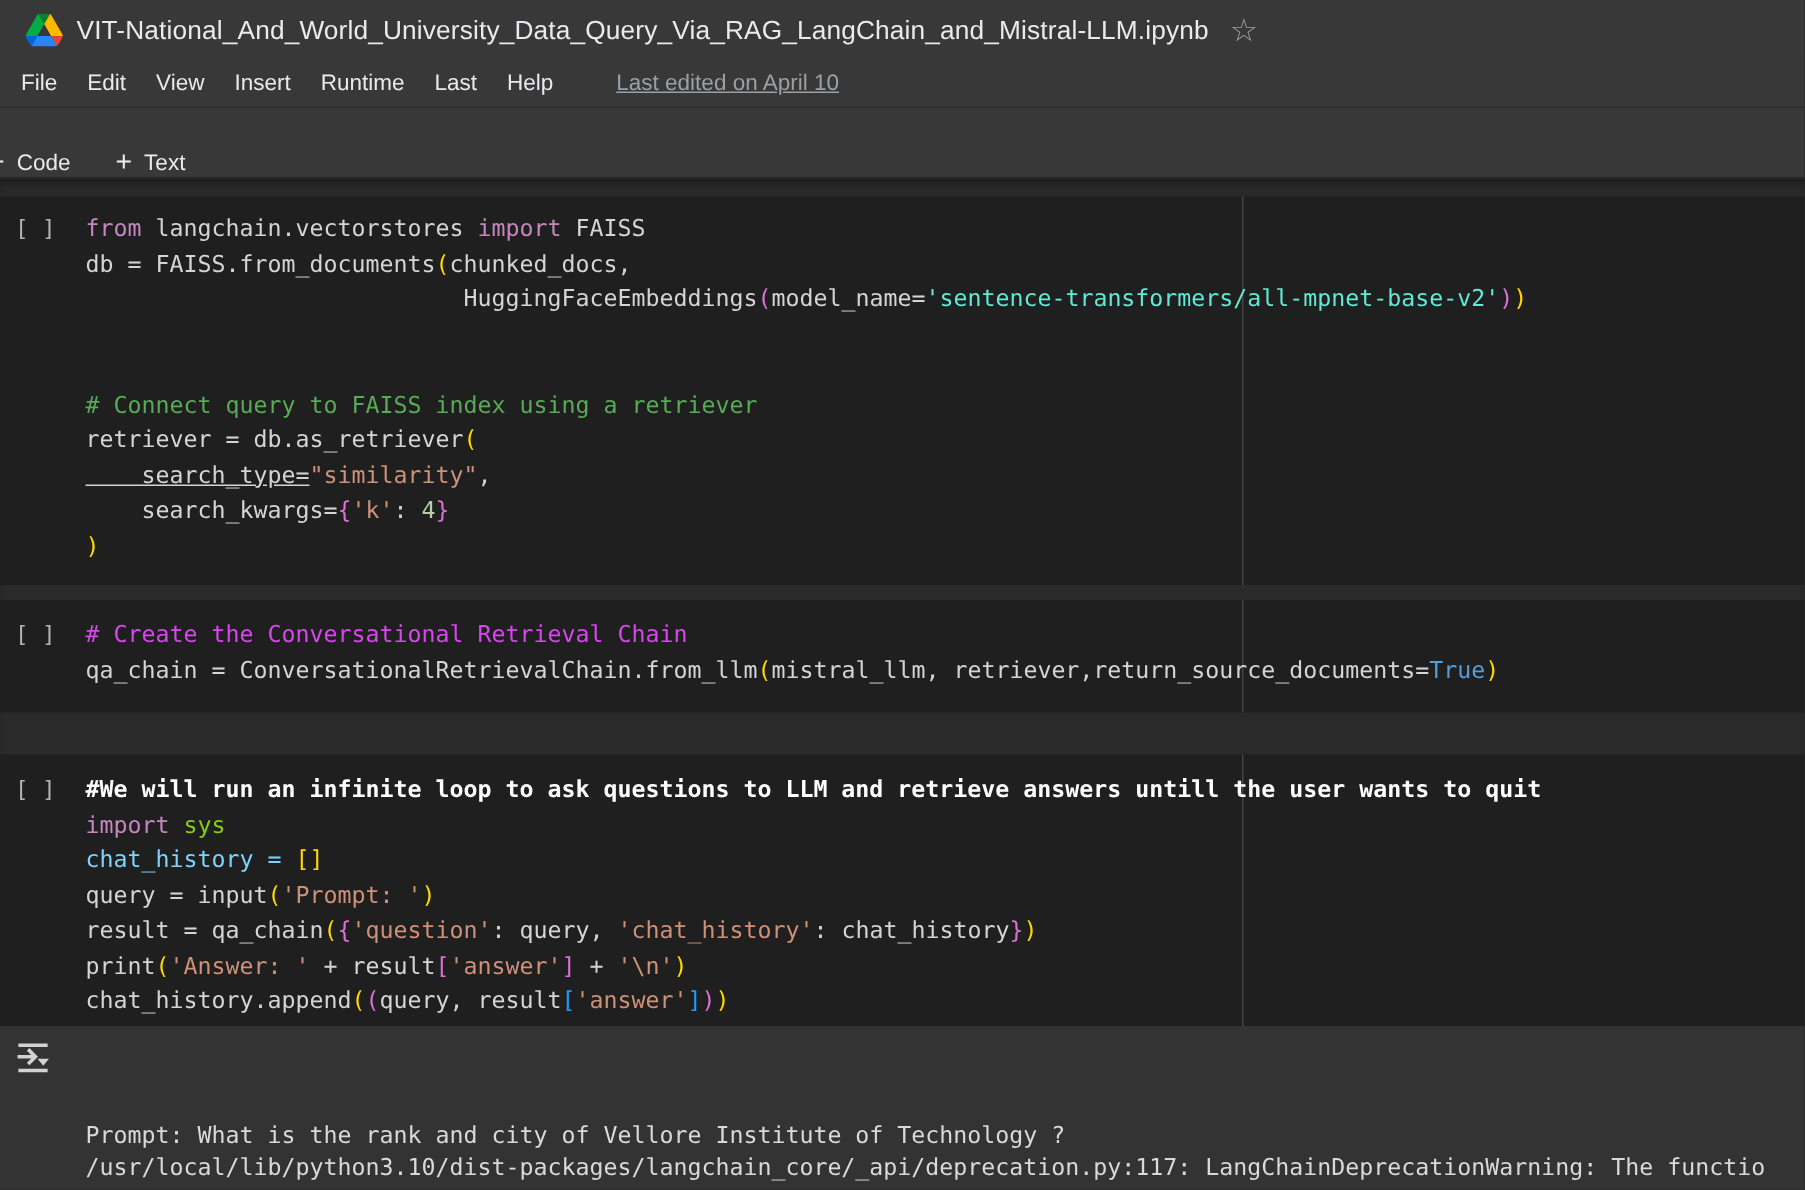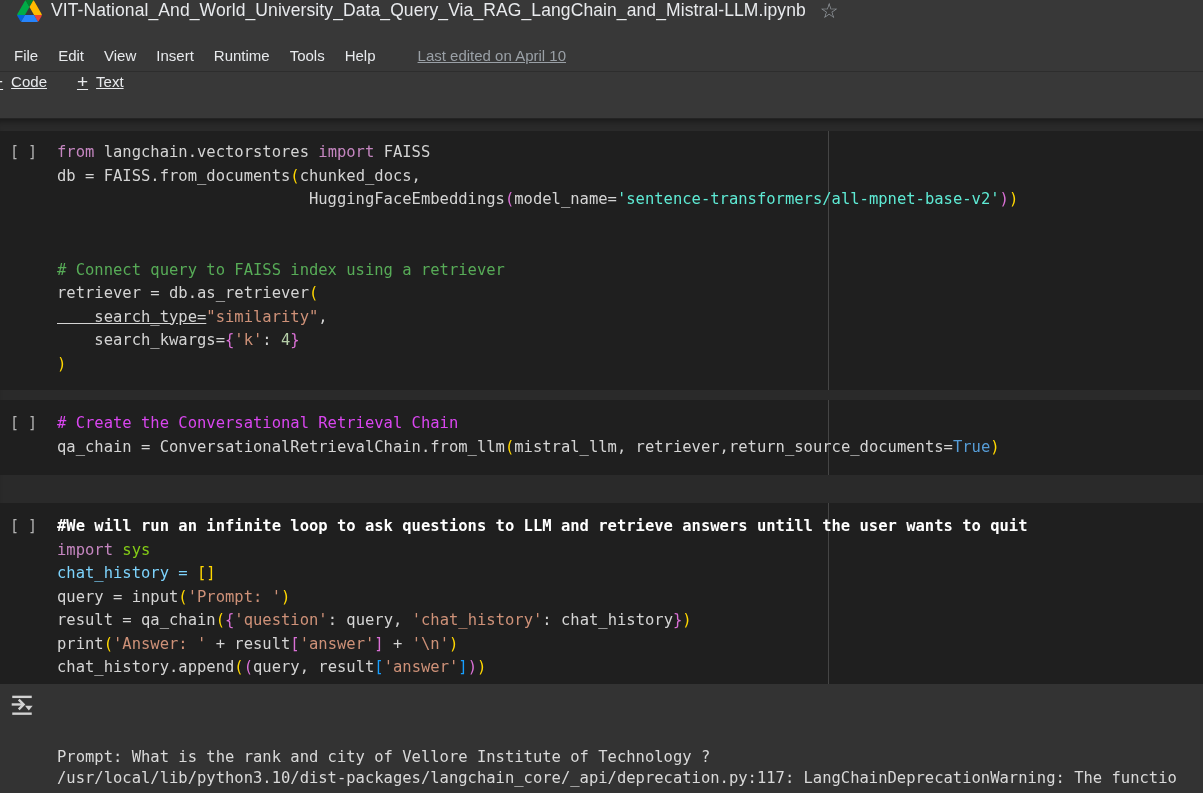--- a/index.html
+++ b/index.html
@@ -2,32 +2,32 @@
 <html><head>
 <meta charset="utf-8">
 <style>
   * { box-sizing: border-box; margin: 0; padding: 0; }
   html,body { width:1203px; height:793px; overflow:hidden; background:#2a2a2a;
               font-family:"Liberation Sans", sans-serif; }
   .app { width:1203px; height:793px; overflow:hidden; position:relative; }
 
   
   .header { background:#383838; }
-  .title-row { height:40px; display:flex; align-items:flex-start; padding-left:17px; white-space:nowrap; }
+  .title-row { height:40px; display:flex; align-items:center; padding-left:17px; white-space:nowrap; }
   .drive-logo { width:25px; height:22px; flex:0 0 auto; }
   .nb-title { font-size:17.5px; color:#e8eaed; margin-left:9px; letter-spacing:.1px; }
   .star { margin-left:14px; font-size:21px; color:#9aa0a6; line-height:1; cursor:pointer; }
   .menu-row { height:32px; display:flex; align-items:center; padding-left:14px; gap:20px;
               font-size:15px; color:#e8eaed; background:#383838; border-bottom:1px solid #2d2d2d; }
   .menu-item { cursor:pointer; }
   .last-edited { color:#9aa0a6; text-decoration:underline; margin-left:22px; cursor:pointer; }
 
   
-  .toolbar { height:47px; background:#383838; display:flex; align-items:flex-start;
-             font-size:15px; color:#e8eaed; border-bottom:1px solid #242424;text-decoration:underline; }
+  .toolbar { height:47px; background:#383838; display:flex; align-items:flex-end;
+             font-size:15px; color:#e8eaed; border-bottom:1px solid #242424; }
   .tb-btn { display:flex; align-items:center; gap:8px; background:none; border:none;
             color:#e8eaed; font-size:15px; font-family:inherit; cursor:pointer; }
   .tb-btn .plus { font-size:19px; font-weight:400; line-height:1; }
   .tb-btn.code { margin-left:-8px; }
   .tb-btn.text { margin-left:30px; }
 
   
   .notebook { background:#2a2a2a; height:672px; padding-top:12px;
               box-shadow: inset 0 7px 7px -5px rgba(0,0,0,.45); }
   .cell { position:relative; background:#1f1f1f; margin-bottom:10px; overflow:hidden; }
@@ -66,21 +66,21 @@
       </svg>
       <span class="nb-title">VIT-National_And_World_University_Data_Query_Via_RAG_LangChain_and_Mistral-LLM.ipynb</span>
       <span class="star">☆</span>
     </div>
     <nav class="menu-row">
       <span class="menu-item">File</span>
       <span class="menu-item">Edit</span>
       <span class="menu-item">View</span>
       <span class="menu-item">Insert</span>
       <span class="menu-item">Runtime</span>
-      <span class="menu-item">Tools</span>
+      <span class="menu-item">Last</span>
       <span class="menu-item">Help</span>
       <span class="last-edited">Last edited on April 10</span>
     </nav>
   </div>
 
   <div class="toolbar">
     <button class="tb-btn code">
       <span class="plus">+</span>
       <span>Code</span>
     </button>

